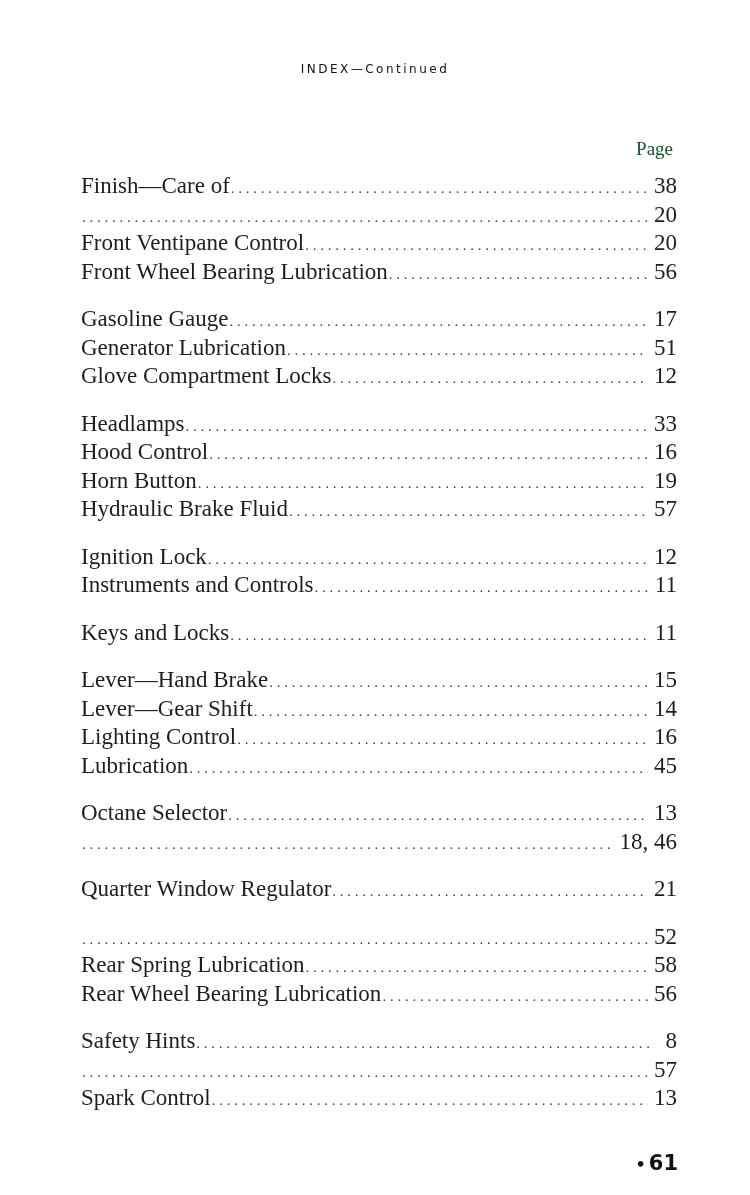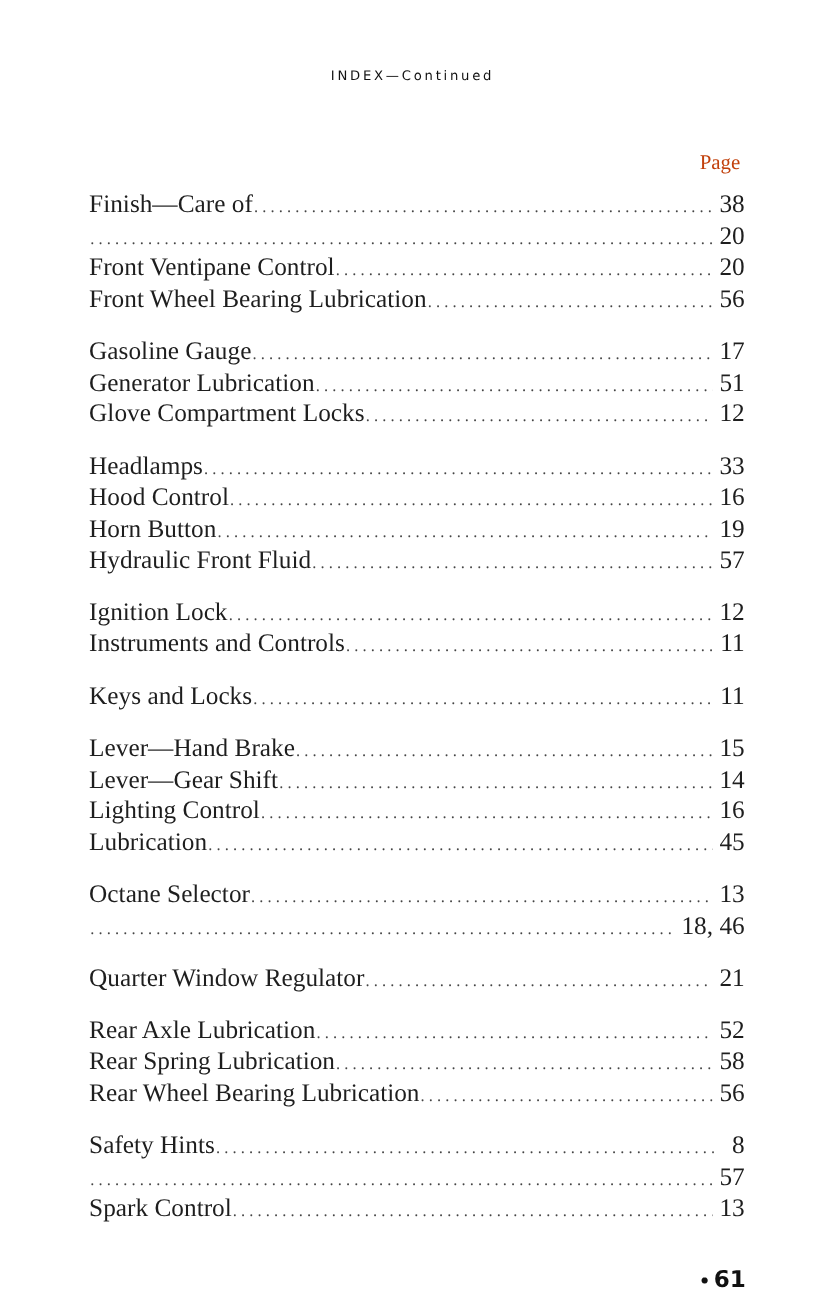--- a/index.html
+++ b/index.html
@@ -6,21 +6,21 @@
   body {
     width:750px; height:1195px; background:#ffffff; position:relative; overflow:hidden;
     color:#1a1a1a;
   }
   .title {
     position:absolute; top:62px; left:0; width:750px; text-align:center;
     font-family:"DejaVu Sans", sans-serif; font-size:12px; letter-spacing:2.5px; color:#111;
   }
   .page-label {
     position:absolute; top:138px; right:77px;
-    font-family:"Liberation Serif", serif; font-size:19px; color:#c2410c;
+    font-family:"Liberation Serif", serif; font-size:19px; color:#14532d;
   }
   .index-list {
     position:absolute; top:172px; left:81px; width:596px;
     font-family:"Liberation Serif", serif; font-size:23px; color:#1e1e1e;
   }
   .group { margin-bottom:19px; }
   .entry {
     display:flex; align-items:baseline; height:28.5px; line-height:28.5px; white-space:nowrap;
   }
   .entry .label { flex:0 0 auto; }
@@ -94,21 +94,21 @@
         <span class="label">Hood Control</span>
         <span class="leader"></span>
         <span class="page">16</span>
       </div>
       <div class="entry">
         <span class="label">Horn Button</span>
         <span class="leader"></span>
         <span class="page">19</span>
       </div>
       <div class="entry">
-        <span class="label">Hydraulic Front Fluid</span>
+        <span class="label">Hydraulic Brake Fluid</span>
         <span class="leader"></span>
         <span class="page">57</span>
       </div>
     </div>
     <div class="group">
       <div class="entry">
         <span class="label">Ignition Lock</span>
         <span class="leader"></span>
         <span class="page">12</span>
       </div>
@@ -160,21 +160,20 @@
     </div>
     <div class="group">
       <div class="entry">
         <span class="label">Quarter Window Regulator</span>
         <span class="leader"></span>
         <span class="page">21</span>
       </div>
     </div>
     <div class="group">
       <div class="entry">
-        <span class="label">Rear Axle Lubrication</span>
         <span class="leader"></span>
         <span class="page">52</span>
       </div>
       <div class="entry">
         <span class="label">Rear Spring Lubrication</span>
         <span class="leader"></span>
         <span class="page">58</span>
       </div>
       <div class="entry">
         <span class="label">Rear Wheel Bearing Lubrication</span>

